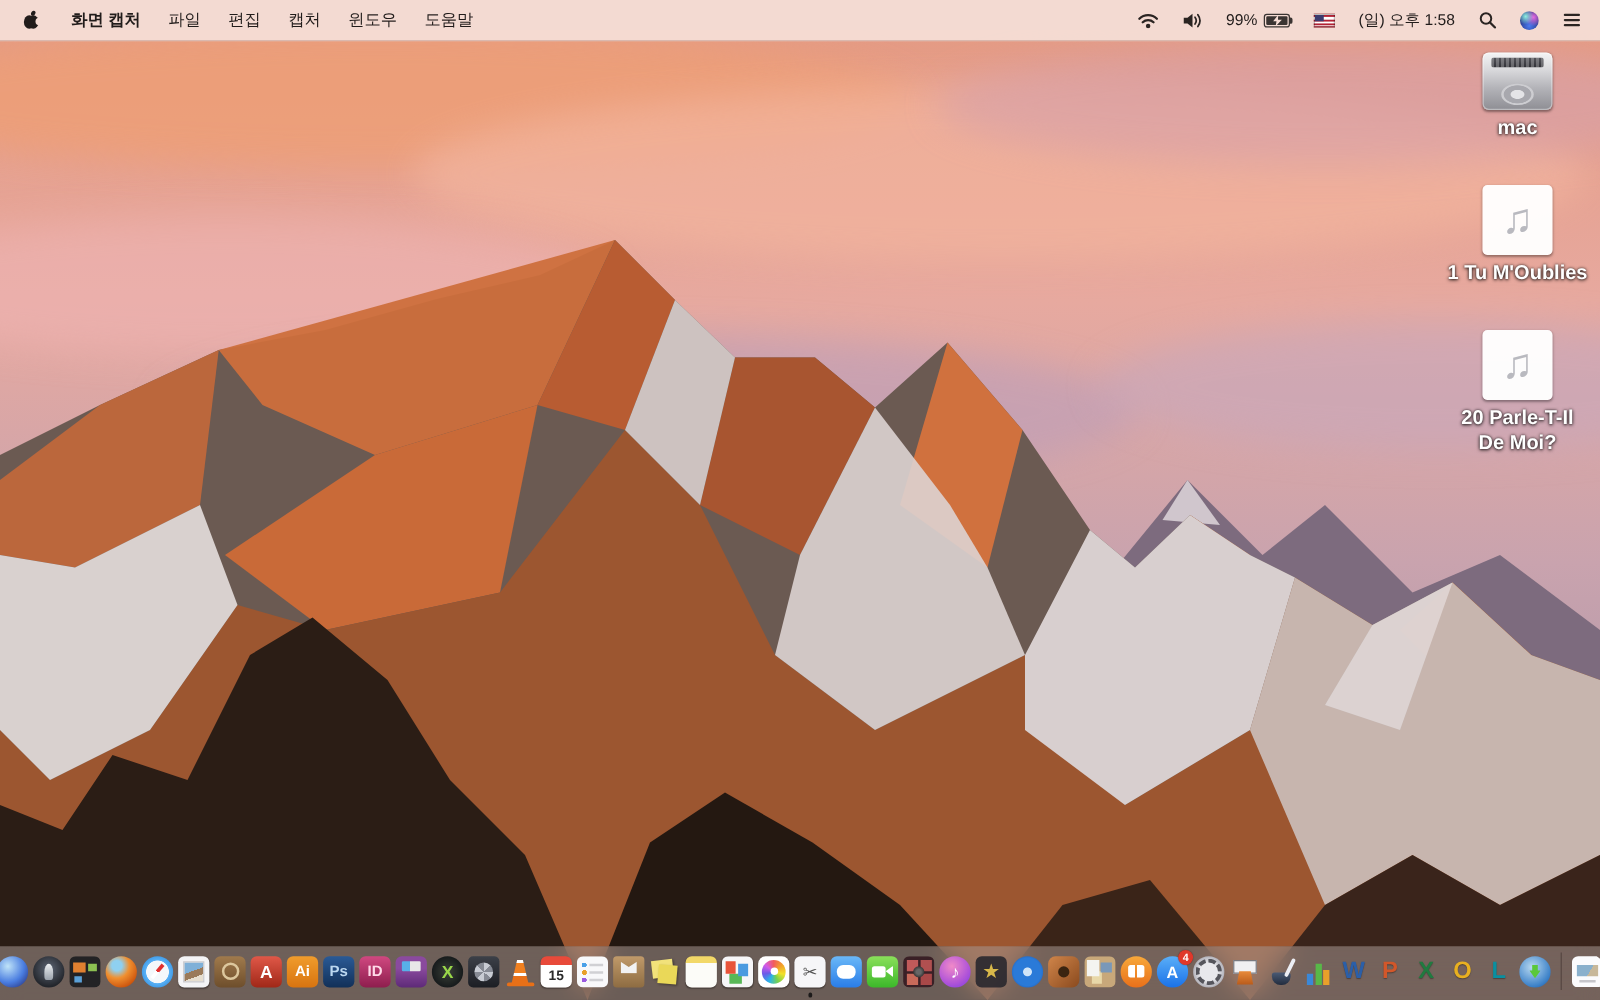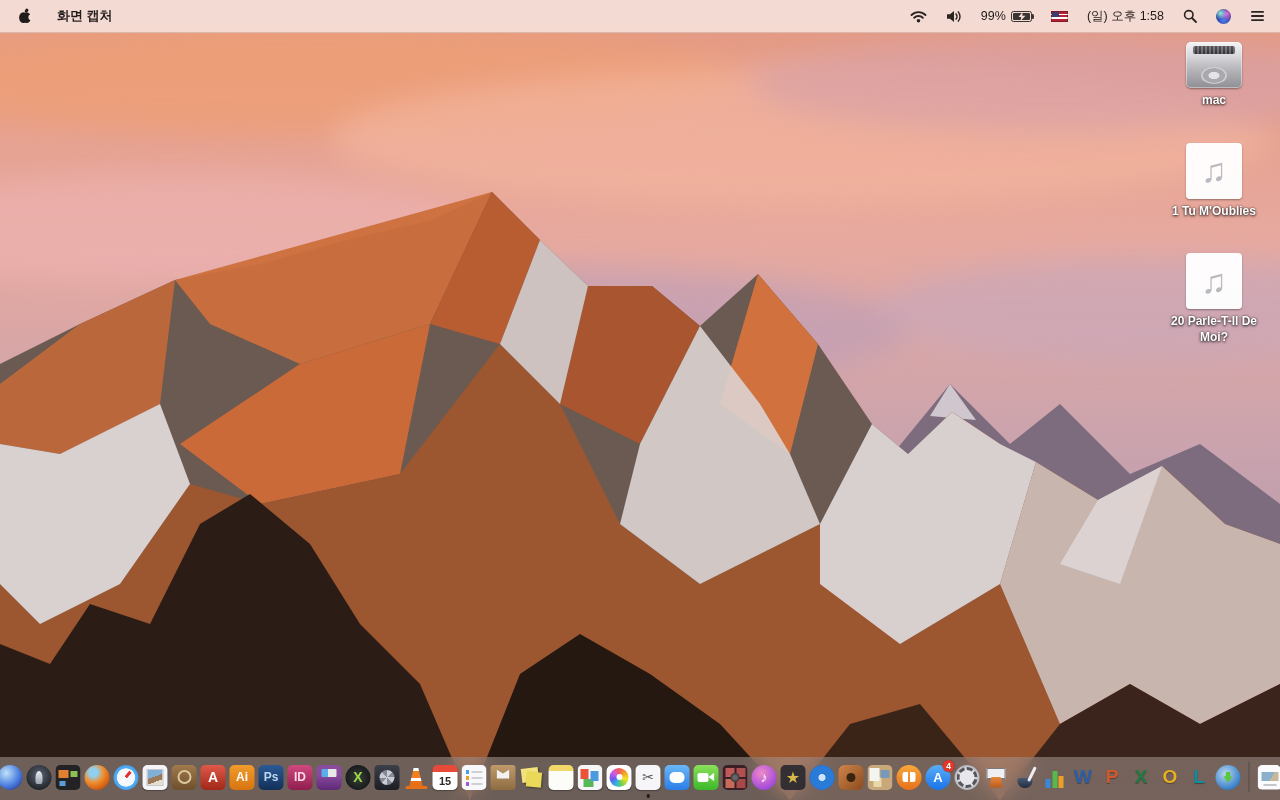--- a/index.html
+++ b/index.html
@@ -35,21 +35,21 @@
     background:
       radial-gradient(circle at 30% 28%, #8ef0e0, rgba(142,240,224,0) 42%),
       radial-gradient(circle at 72% 32%, #e86ae0, rgba(232,106,224,0) 48%),
       radial-gradient(circle at 50% 78%, #4a7af0, rgba(74,122,240,0) 60%),
       #2a3a8a; }
 
   
   .desk-icons { position:absolute; top:42px; right:6px; width:120px;
     display:flex; flex-direction:column; align-items:center; gap:34px; z-index:10; }
   .desk-icon { display:flex; flex-direction:column; align-items:center; gap:5px; width:120px; }
-  .di-label { color:#fff; font-weight:bold; font-size:12px; line-height:1.3; text-align:center;
+  .di-label { color:#fff; font-weight:bold; font-size:16px; line-height:1.3; text-align:center;
     text-shadow:0 1px 3px rgba(0,0,0,.85), 0 0 2px rgba(0,0,0,.6); max-width:112px; }
   .di-drive { width:56px; height:46px; border-radius:5px; position:relative;
     background:linear-gradient(180deg,#f4f4f5 0%,#d9d9dc 30%,#b3b3b8 62%,#8e8e94 100%);
     box-shadow:inset 0 0 0 1px rgba(255,255,255,.4), 0 1px 2px rgba(0,0,0,.4); }
   .di-drive::before { content:""; position:absolute; top:4px; left:7px; right:7px; height:8px;
     border-radius:2px; background:
       repeating-linear-gradient(90deg, rgba(255,255,255,.25) 0 2px, rgba(0,0,0,0) 2px 4px),
       linear-gradient(180deg,#55555b,#303036); }
   .di-drive::after { content:""; position:absolute; left:50%; top:25px; transform:translateX(-50%);
     width:26px; height:17px; border-radius:50%;
@@ -257,20 +257,21 @@
   <div class="mb-left">
     <div class="apple-menu">
       <svg width="14" height="16" viewBox="0 0 14 16">
         <ellipse cx="5.4" cy="9.6" rx="4.3" ry="5.4" fill="#211c1b"></ellipse>
         <ellipse cx="8.6" cy="9.6" rx="4.3" ry="5.4" fill="#211c1b"></ellipse>
         <circle cx="13.4" cy="9.2" r="3" fill="#f5dcd4"></circle>
         <ellipse cx="8.6" cy="2.6" rx="1.6" ry="2.1" fill="#211c1b" transform="rotate(35 8.6 2.6)"></ellipse>
       </svg>
     </div>
     <span class="app-menu-title">화면 캡처</span>
+    <span id="menubar-menus"><span class="menu-item">파일</span><span class="menu-item">편집</span><span class="menu-item">캡처</span><span class="menu-item">윈도우</span><span class="menu-item">도움말</span></span>
   </div>
   <div class="mb-right">
     <span class="seg">
       <svg width="17" height="13" viewBox="0 0 17 13">
         <path d="M1.5,5 a10,10 0 0 1 14,0" stroke="#2a2422" stroke-width="1.9" fill="none" stroke-linecap="round"></path>
         <path d="M4.2,7.8 a6.2,6.2 0 0 1 8.6,0" stroke="#2a2422" stroke-width="1.9" fill="none" stroke-linecap="round"></path>
         <circle cx="8.5" cy="10.8" r="1.8" fill="#2a2422"></circle>
       </svg>
     </span>
     <span class="seg">

